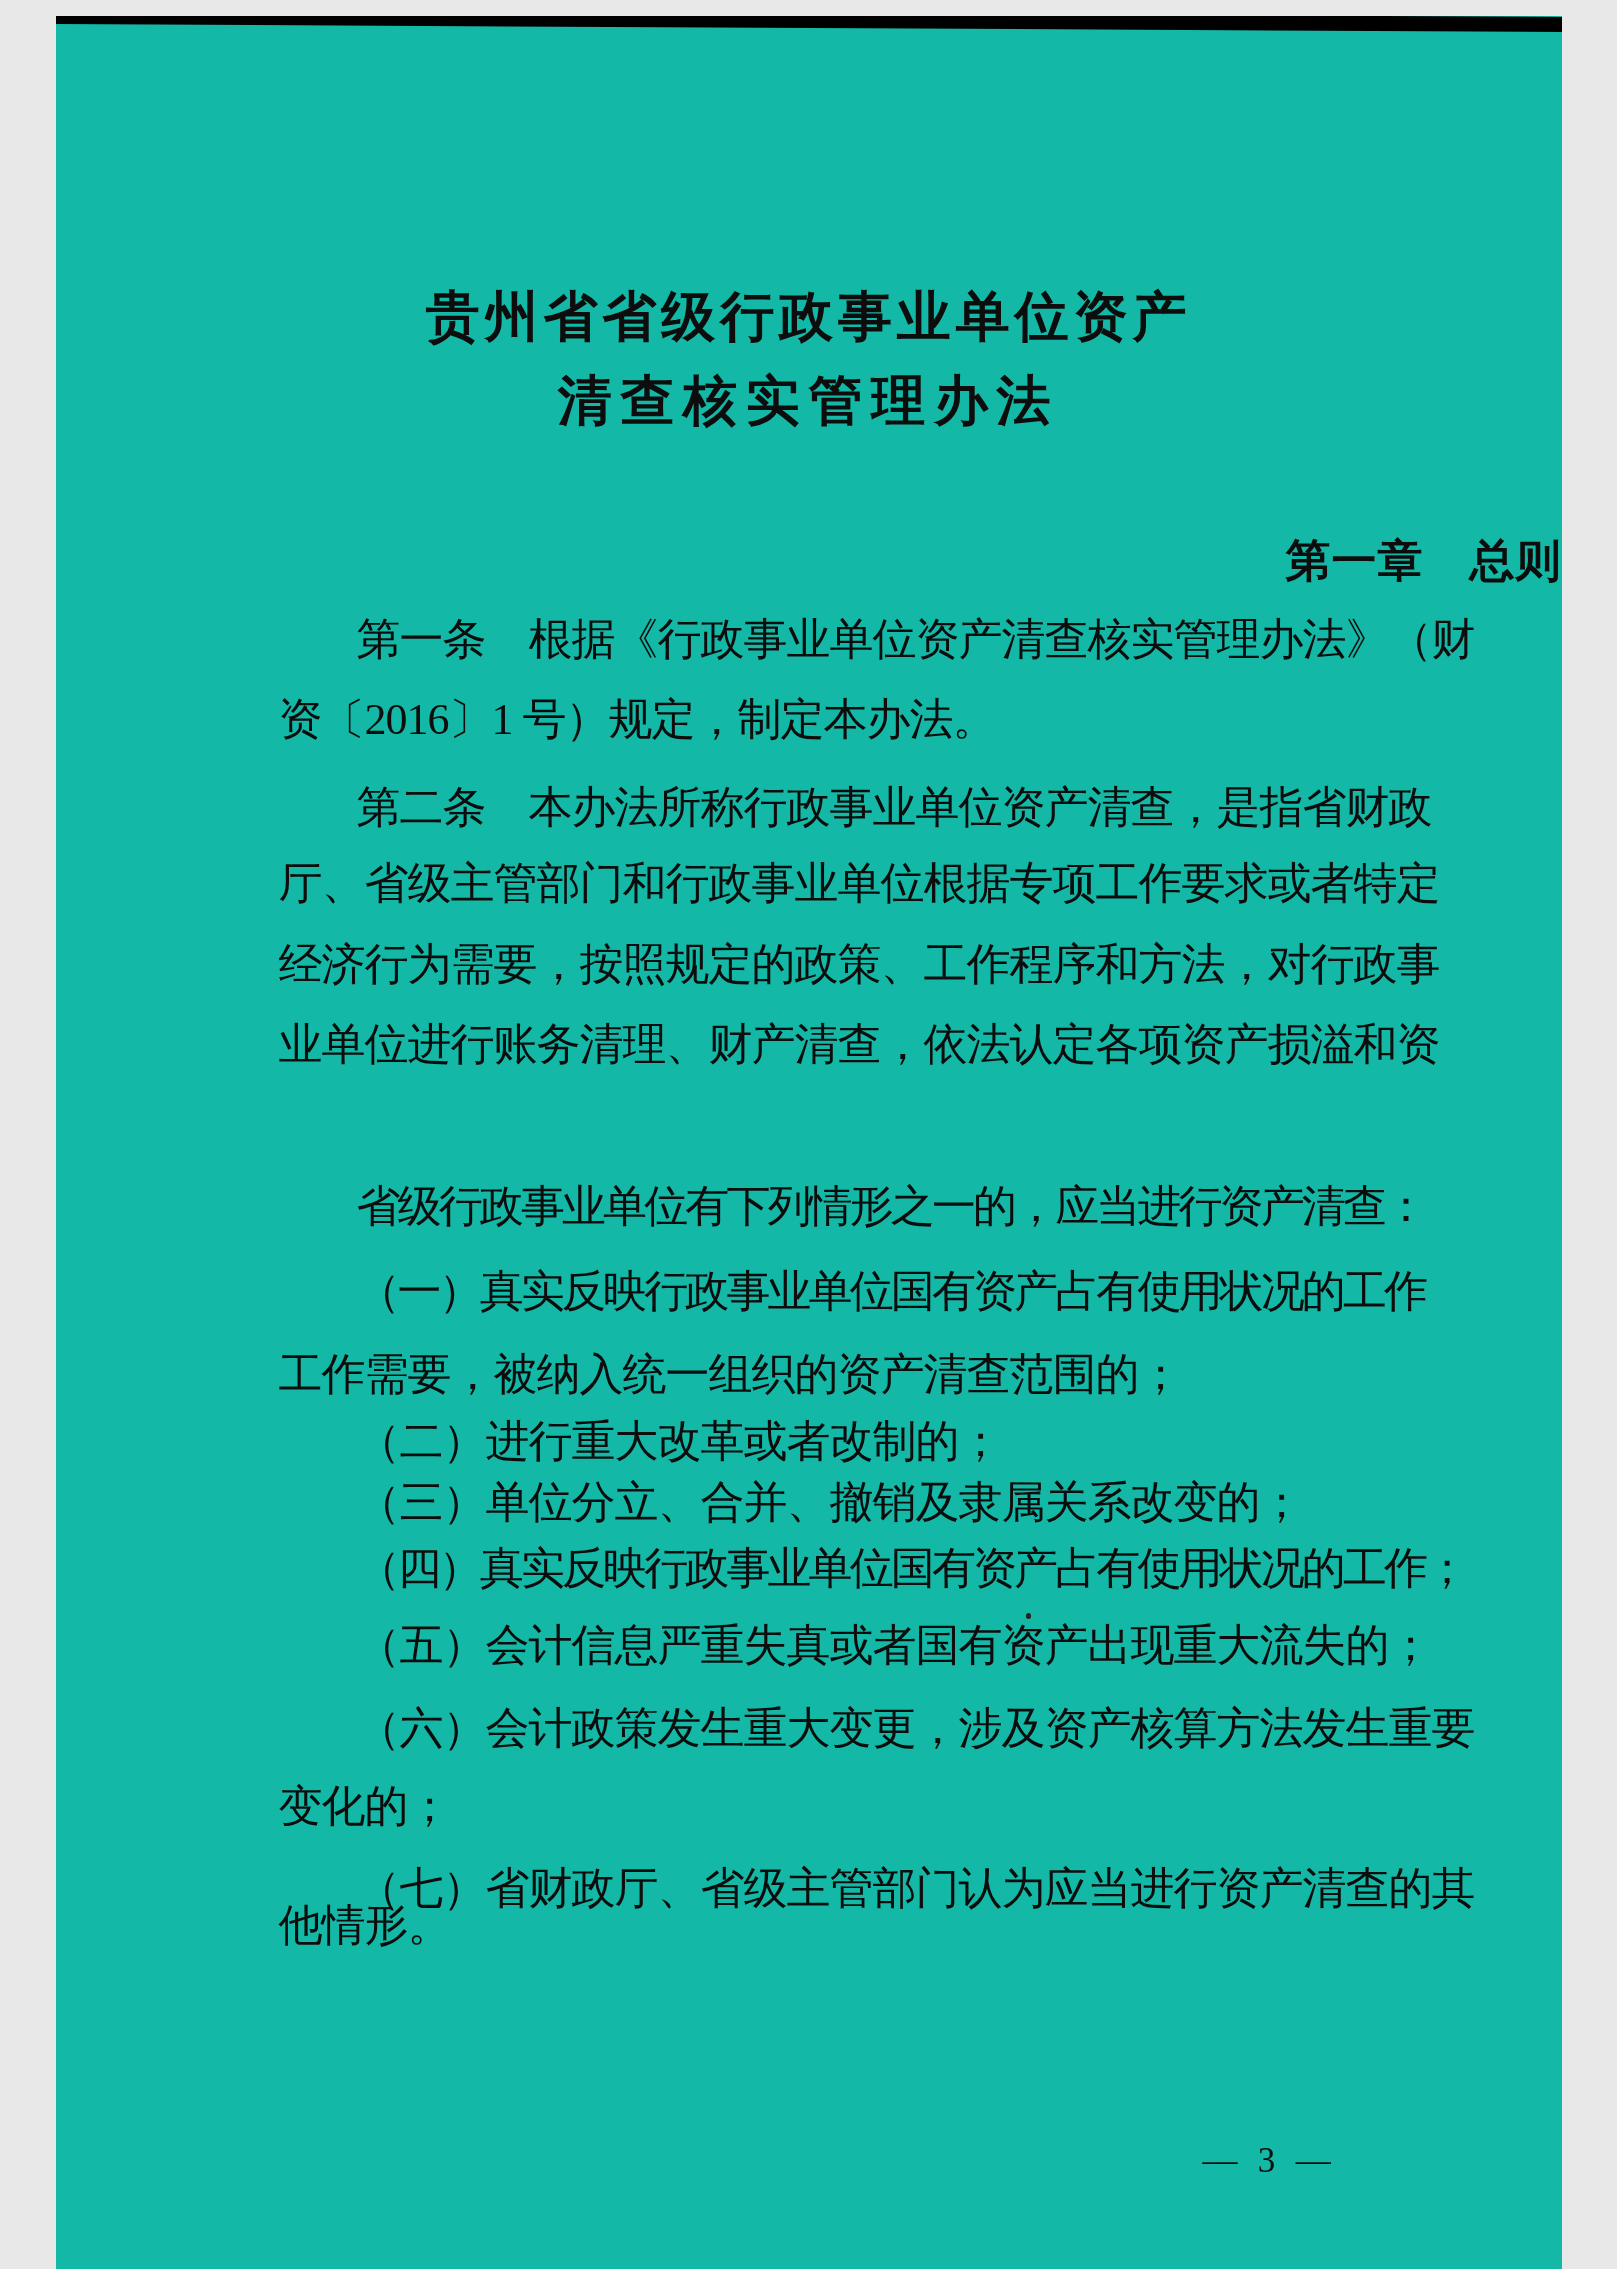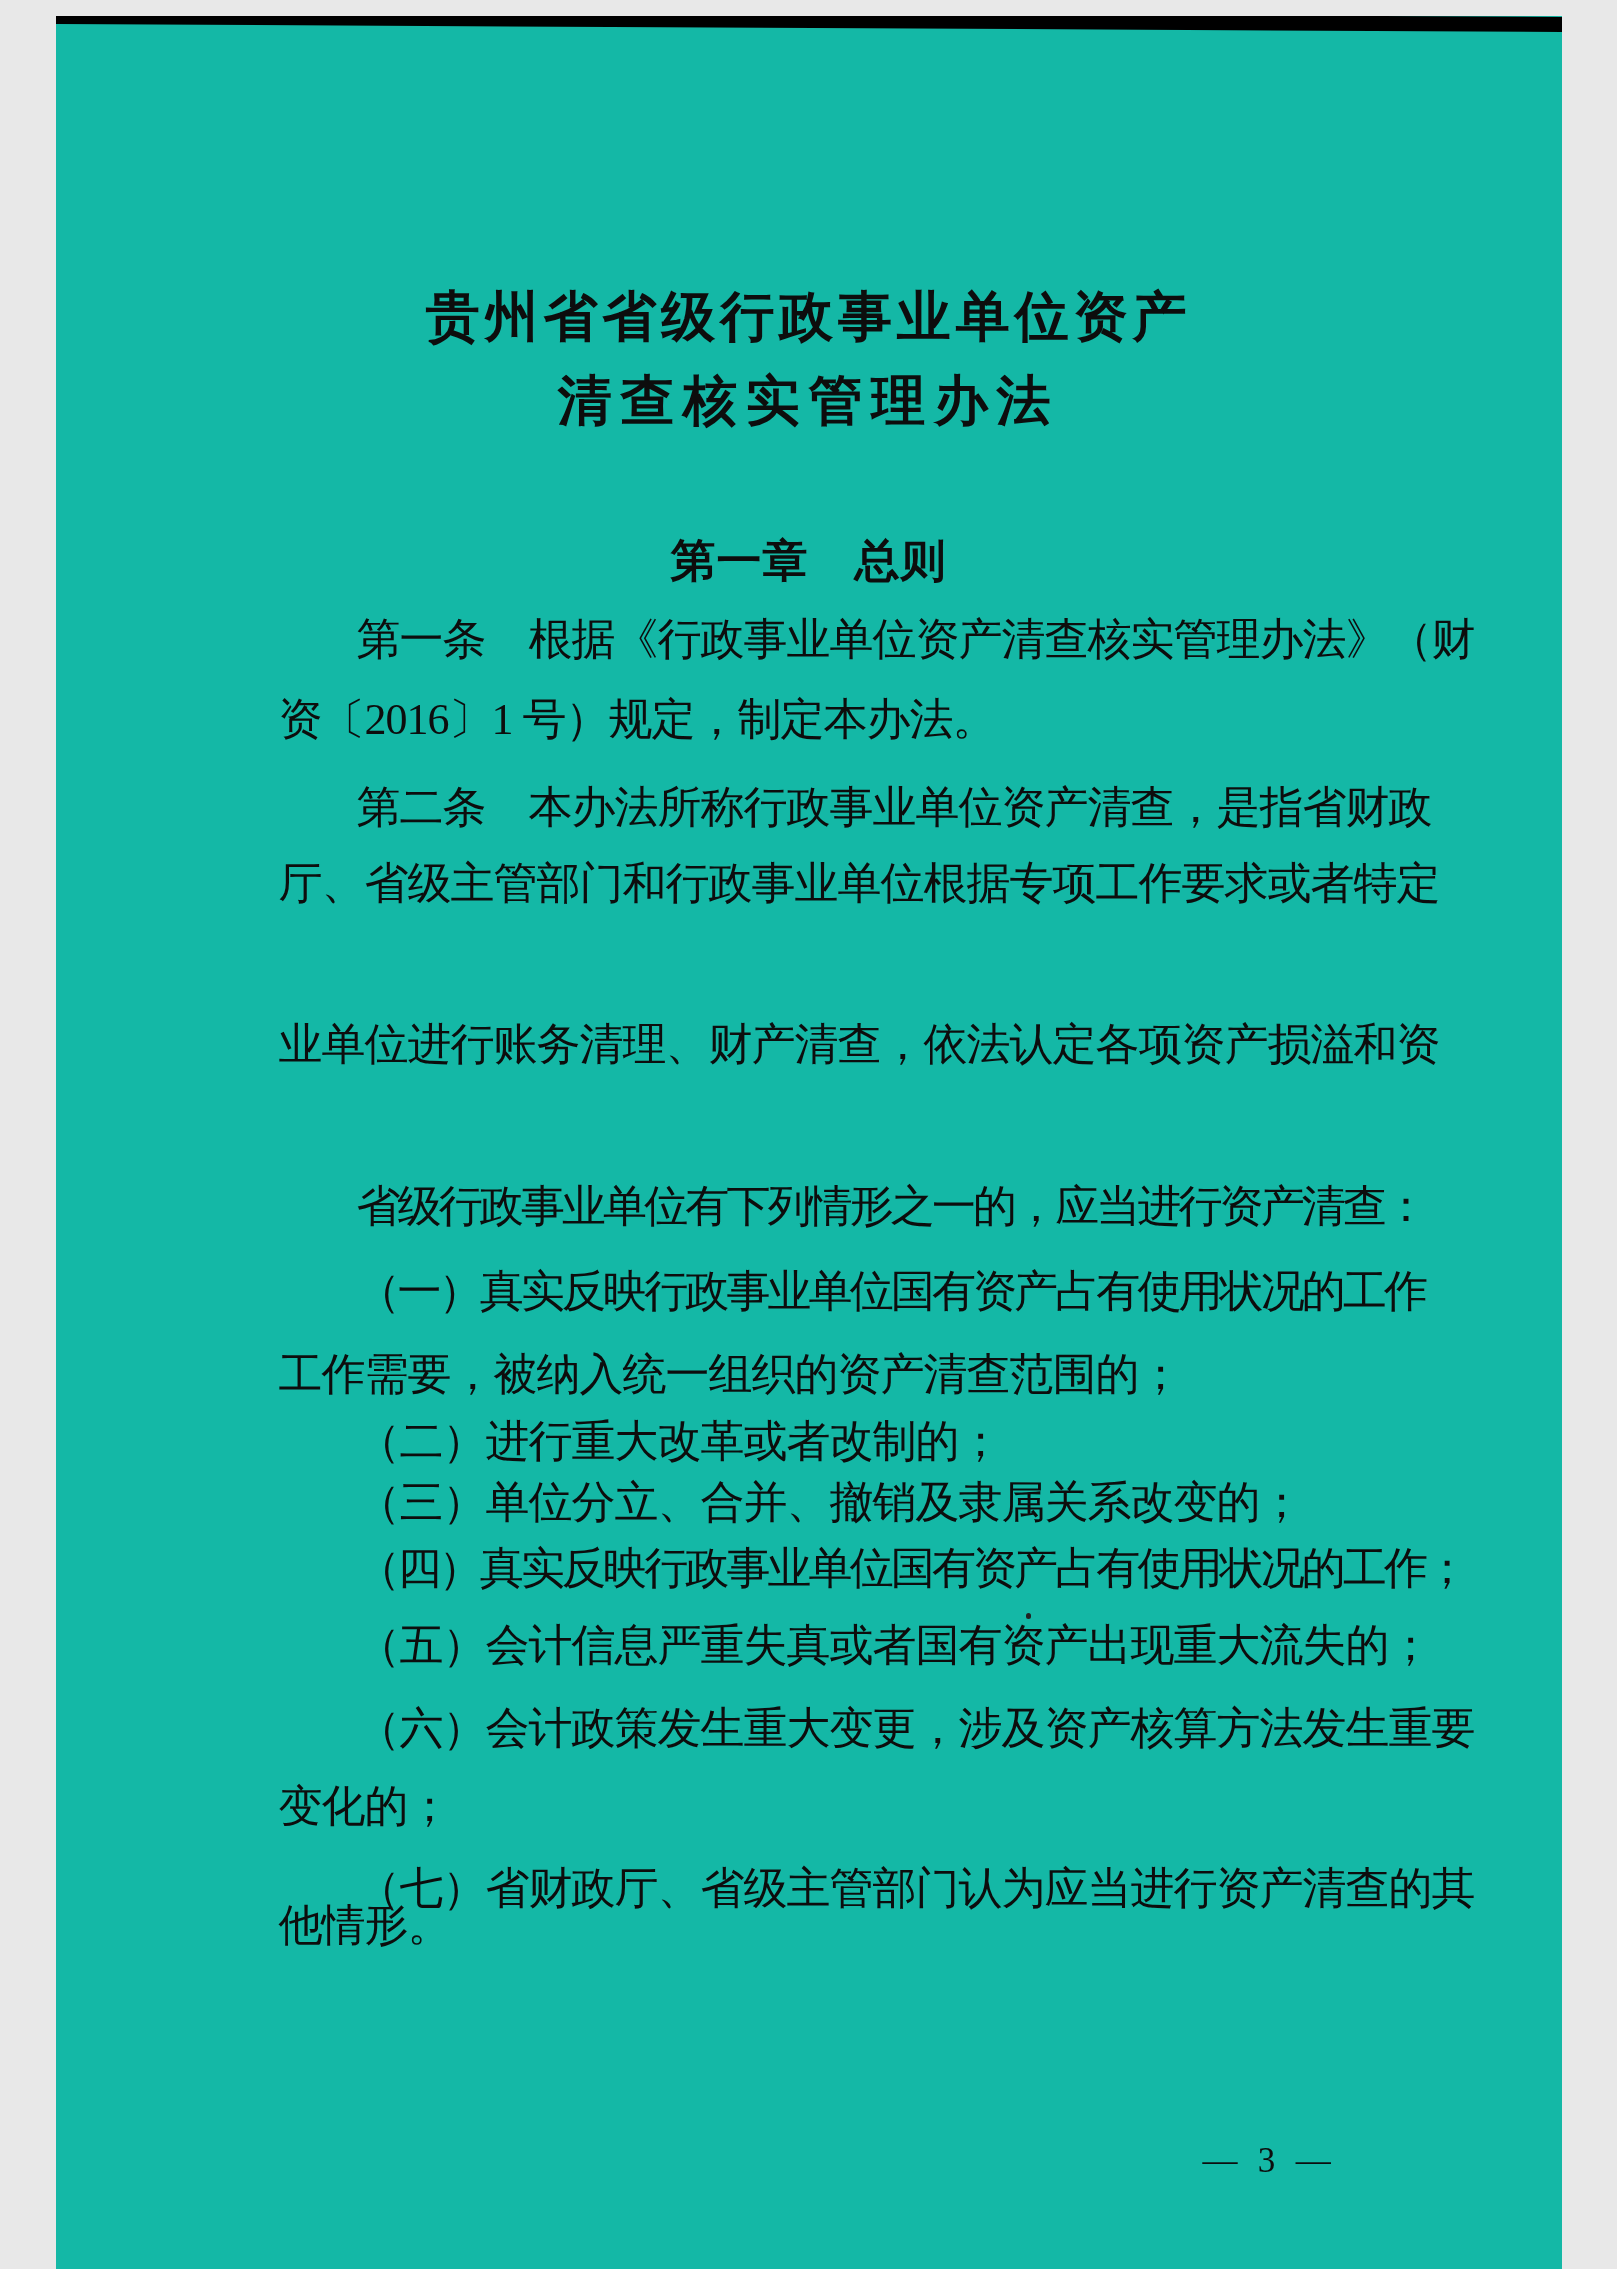--- a/index.html
+++ b/index.html
@@ -40,21 +40,21 @@
     letter-spacing: 4.9px;
     white-space: nowrap;
   }
   .doc-title.line1 { top: 273px; }
   .doc-title.line2 { top: 357px; letter-spacing: 8.7px; }
   .chapter-heading {
     position: absolute;
     top: 522px;
     left: 0;
     width: 100%;
-    text-align: center;
+    text-align: right;
     font-family: "Liberation Sans", "DejaVu Sans", sans-serif;
     font-weight: bold;
     font-size: 45px;
     line-height: 1;
     letter-spacing: 1px;
     white-space: nowrap;
   }
   .body-area {
     position: absolute;
     left: 223px;
@@ -112,20 +112,21 @@
   <div class="doc-title line1">贵州省省级行政事业单位资产</div>
   <div class="doc-title line2">清查核实管理办法</div>
 
   <div class="chapter-heading">第一章　总则</div>
 
   <div class="body-area">
     <div class="bline indent" style="top:602px">第一条　根据《行政事业单位资产清查核实管理办法》（财</div>
     <div class="bline" style="top:682px">资〔2016〕1 号）规定，制定本办法。</div>
     <div class="bline indent" style="top:770px">第二条　本办法所称行政事业单位资产清查，是指省财政</div>
     <div class="bline" style="top:846px">厅、省级主管部门和行政事业单位根据专项工作要求或者特定</div>
+    <div class="bline" style="top:927px">经济行为需要，按照规定的政策、工作程序和方法，对行政事</div>
     <div class="bline" style="top:1007px">业单位进行账务清理、财产清查，依法认定各项资产损溢和资</div>
     <div class="bline indent tight" style="top:1169px">省级行政事业单位有下列情形之一的，应当进行资产清查：</div>
     <div class="bline indent tight" style="top:1254px">（一）真实反映行政事业单位国有资产占有使用状况的工作</div>
     <div class="bline" style="top:1337px">工作需要，被纳入统一组织的资产清查范围的；</div>
     <div class="bline indent" style="top:1404px">（二）进行重大改革或者改制的；</div>
     <div class="bline indent" style="top:1465px">（三）单位分立、合并、撤销及隶属关系改变的；</div>
     <div class="bline indent tight" style="top:1531px">（四）真实反映行政事业单位国有资产占有使用状况的工作；</div>
     <div class="bline indent" style="top:1608px">（五）会计信息严重失真或者国有资产出现重大流失的；</div>
     <div class="bline indent" style="top:1691px">（六）会计政策发生重大变更，涉及资产核算方法发生重要</div>
     <div class="bline" style="top:1769px">变化的；</div>

